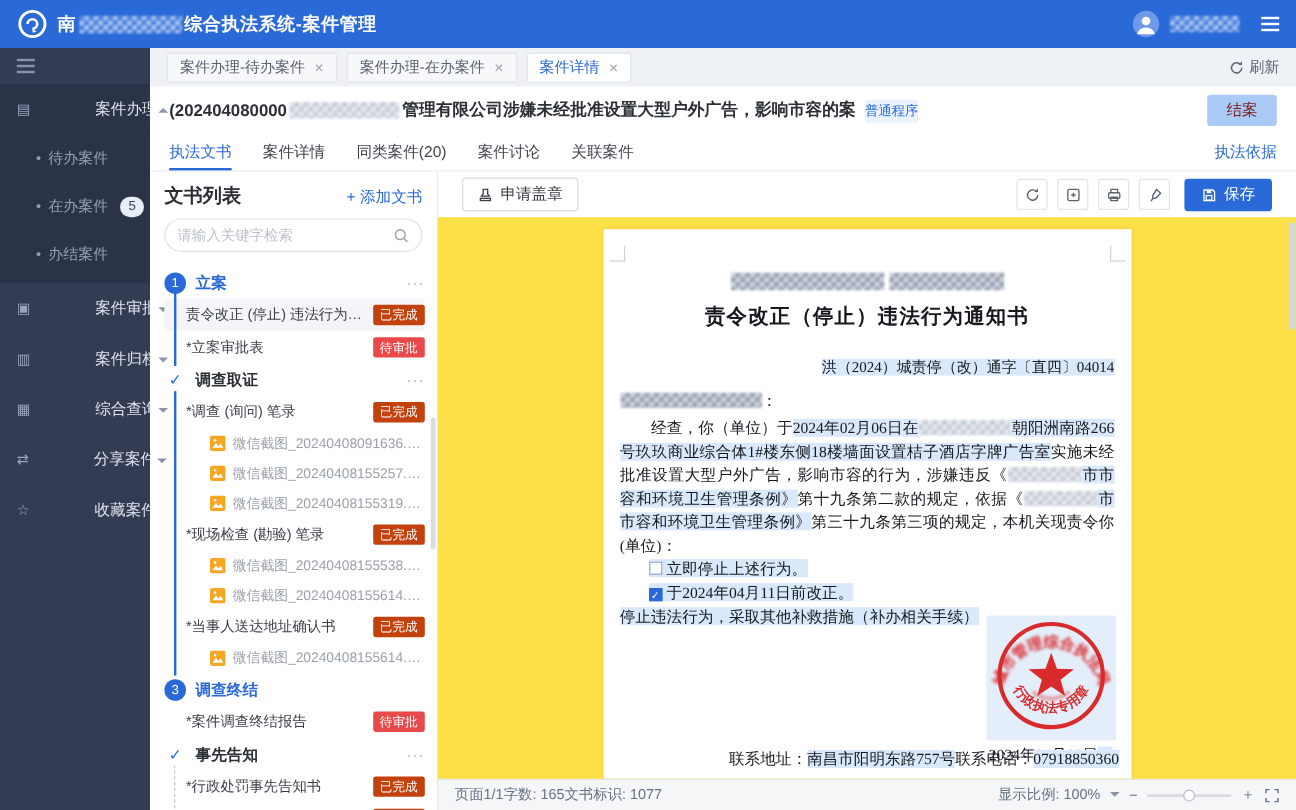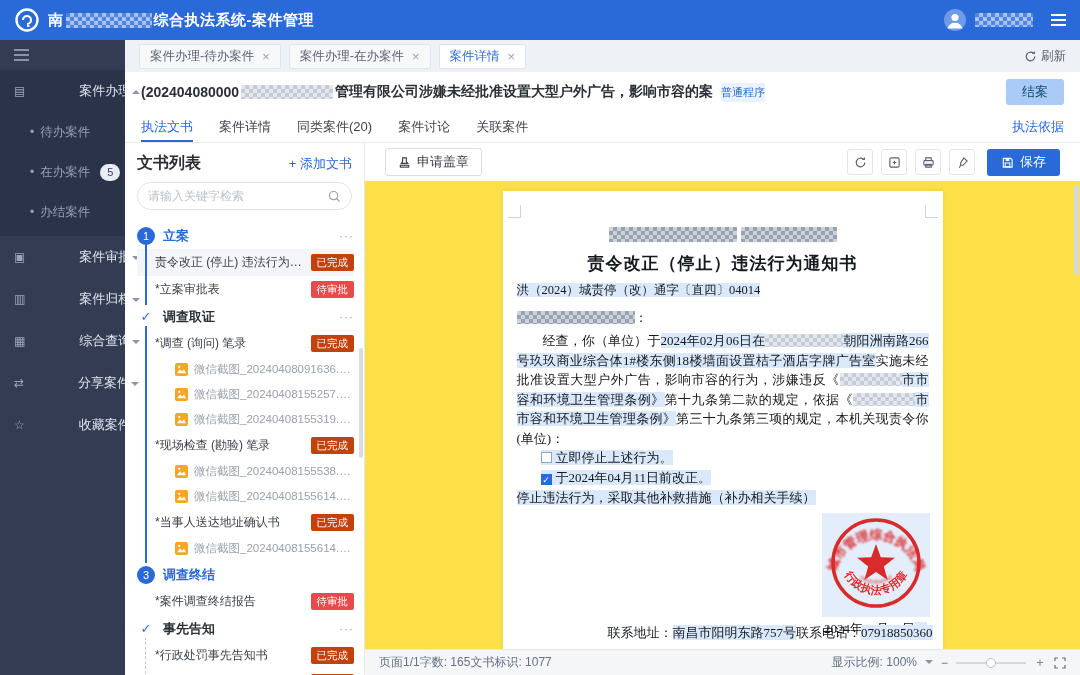--- a/index.html
+++ b/index.html
@@ -41,21 +41,21 @@
   .tab { height:25px; display:flex; align-items:center; gap:8px; padding:0 10px; border:1px solid #e1e4e9; background:#f7f8fa; border-radius:2px; font-size:12.5px; color:#5a6270; cursor:pointer; }
   .tab.active { background:#fff; color:#2a6ad8; }
   .tab-close { color:#9aa1ab; font-size:13px; }
   .tabbar-sp { flex:1; }
   .refresh { display:flex; align-items:center; gap:4px; color:#5a6270; font-size:12.5px; cursor:pointer; }
 
   
   .titlebar { height:40px; background:#fff; display:flex; align-items:center; padding:0 16px; }
   .case-title { font-size:14px; color:#2b2f36; font-weight:700; display:flex; align-items:center; gap:2px; white-space:nowrap; overflow:hidden; }
   .proc-badge { margin-left:8px; background:#e9f2fe; color:#2a6ad8; font-size:11px; font-weight:400; padding:2px 0; border-radius:2px; flex:none; }
-  .close-btn { margin-left:auto; background:#a9cbf5; color:#0c4a6e; border:none; border-radius:3px; height:26px; padding:0 16px; font-size:13px; cursor:pointer; flex:none; }
+  .close-btn { margin-left:auto; background:#a9cbf5; color:#7f1d1d; border:none; border-radius:3px; height:26px; padding:0 16px; font-size:13px; cursor:pointer; flex:none; }
 
   
   .subtabs { height:31px; background:#fff; border-bottom:1px solid #e8eaee; display:flex; align-items:center; padding:0 16px; gap:26px; }
   .subtab { font-size:13px; color:#40454e; height:100%; display:flex; align-items:center; cursor:pointer; position:relative; }
   .subtab.active { color:#2a6ad8; }
   .subtab.active::after { content:''; position:absolute; left:0; right:0; bottom:0; height:2px; background:#2a6ad8; }
   .law-link { margin-left:auto; color:#2a6ad8; font-size:13px; cursor:pointer; }
 
   
   .content { flex:1; display:flex; min-height:0; }
@@ -99,21 +99,21 @@
   .save-btn { margin-left:12px; height:27px; background:#2a6ad8; color:#fff; border:none; border-radius:3px; display:flex; align-items:center; gap:6px; padding:0 14px; font-size:13px; cursor:pointer; }
   .pv-canvas { flex:1; background:#fde047; overflow:hidden; position:relative; display:flex; justify-content:center; }
   .canvas-thumb { position:absolute; right:1px; top:4px; width:5px; height:90px; background:#d4d7db; border-radius:3px; }
   .page { width:440px; height:calc(100% - 10px); margin-top:10px; background:#fff; position:relative; padding:30px 14px 0; box-shadow:0 0 4px rgba(0,0,0,.10); }
   .cm { position:absolute; top:14px; width:13px; height:13px; }
   .cm.l { left:5px; border-right:1px solid #cfd3d8; border-bottom:1px solid #cfd3d8; }
   .cm.r { right:5px; border-left:1px solid #cfd3d8; border-bottom:1px solid #cfd3d8; }
   .doc { font-family:"Liberation Serif","DejaVu Serif",serif; color:#15181d; }
   .doc-org { text-align:center; margin-top:6px; height:18px; }
   .doc-title { text-align:center; font-size:17px; font-weight:700; margin-top:7px; letter-spacing:1px; }
-  .doc-no { text-align:left; font-size:12.5px; margin-top:7px; }
+  .doc-no { text-align:right; font-size:12.5px; margin-top:23px; }
   .doc-recipient { margin-top:10px; font-size:13px; }
   .doc-para { font-size:13px; line-height:19.5px; text-indent:2em; margin-top:4px; text-align:justify; }
   .chkline { font-size:13px; line-height:19.5px; padding-left:24px; }
   .cb { display:inline-block; width:11px; height:11px; border:1px solid #8fa6c4; background:#fff; vertical-align:-1px; margin-right:4px; font-size:9px; line-height:11px; text-align:center; cursor:pointer; }
   .cb.on { background:#2a6ad8; border-color:#2a6ad8; color:#fff; }
   .req-label { font-size:13px; line-height:19.5px; padding-left:24px; }
   .req-value { font-size:13px; line-height:19.5px; margin-top:1px; }
   .hl { background:#d9e8fa; }
   .hl-sp { display:inline-block; width:12px; height:13px; background:#d9e8fa; vertical-align:-2px; }
   .mosaic { display:inline-block; height:13px; vertical-align:-2px; border-radius:1px;

